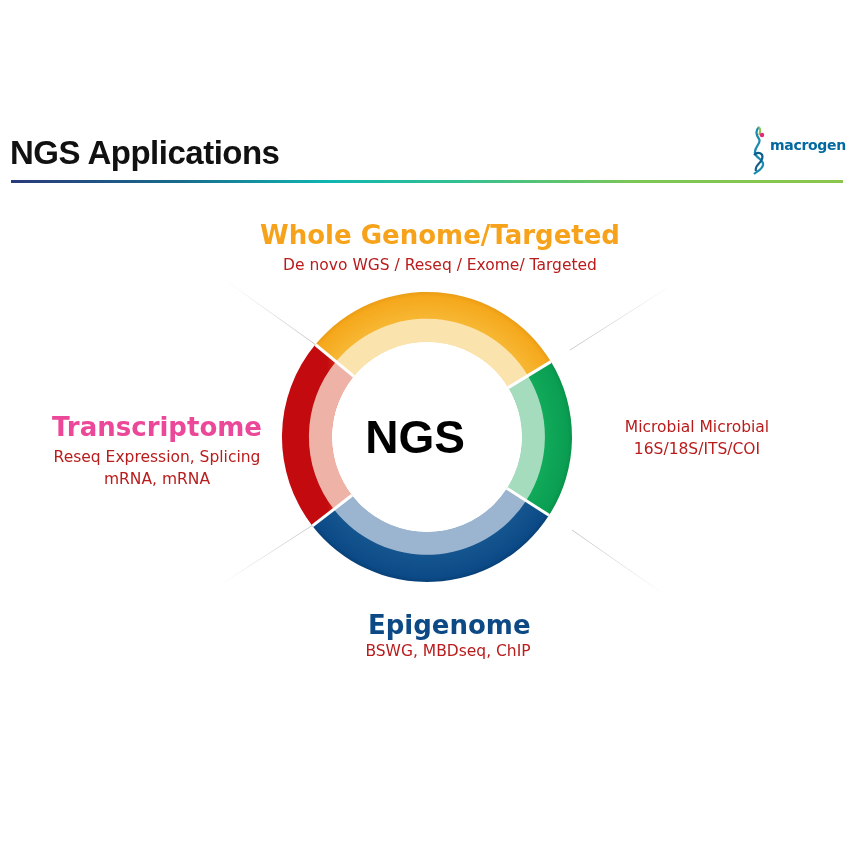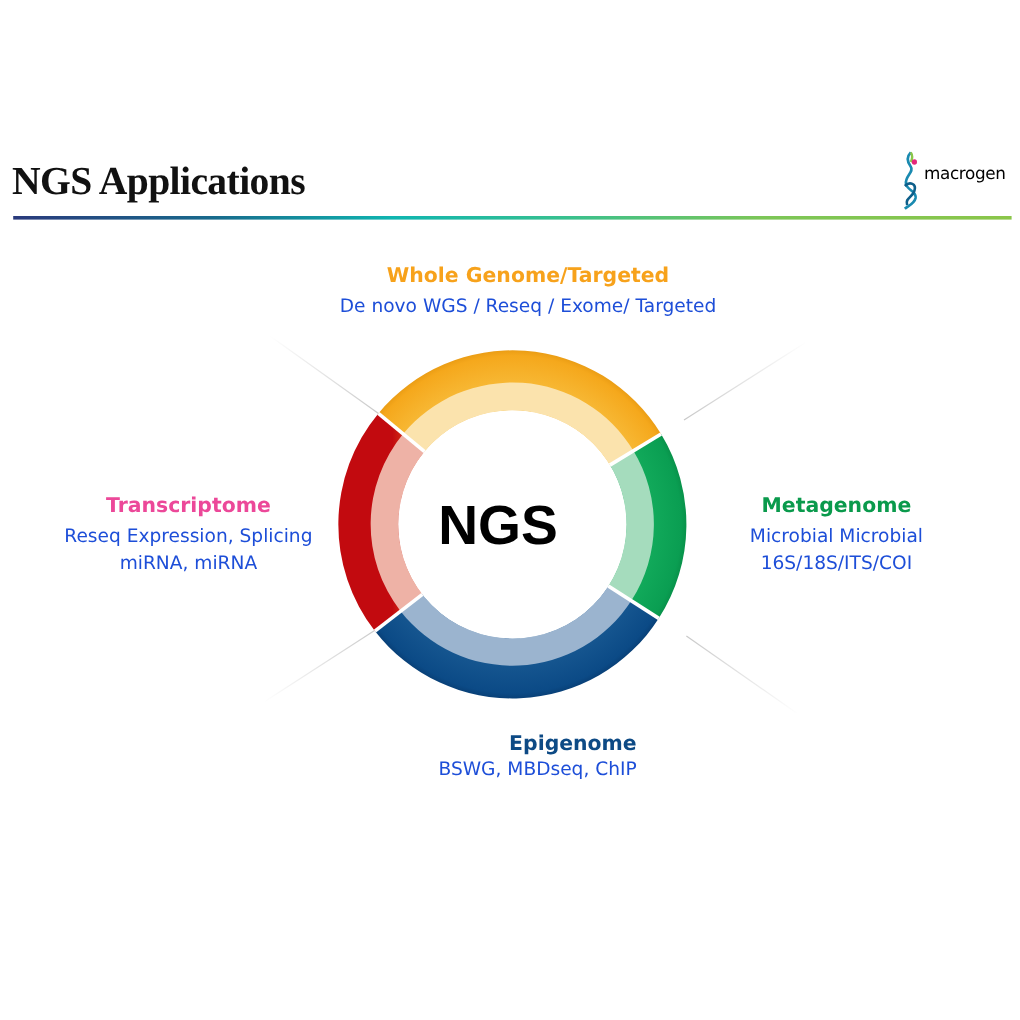--- a/index.html
+++ b/index.html
@@ -1,24 +1,24 @@
 <!DOCTYPE html>
 <html><head>
 <meta charset="utf-8">
 <style>
   html, body { margin:0; padding:0; background:#ffffff; }
   body { width:850px; height:850px; position:relative; overflow:hidden; font-family:"DejaVu Sans", sans-serif; }
-  .title { position:absolute; left:10px; top:134px; font-family:Liberation Serif, serif; font-size:33px; font-weight:bold; color:#111; letter-spacing:-0.5px; }
+  .title { position:absolute; left:10px; top:134px; font-family:Liberation Sans, sans-serif; font-size:33px; font-weight:bold; color:#111; letter-spacing:-0.5px; }
   .title-rule { position:absolute; left:11px; top:180px; width:832px; height:3px;
     background:linear-gradient(90deg,#2a3a7c 0%,#186a8c 20%,#0fb5b0 38%,#37c08f 55%,#7cc657 75%,#8bc64a 100%); }
   .logo { position:absolute; left:750px; top:125px; width:95px; height:50px; }
-  .logo-text { position:absolute; left:20px; top:12px; font-size:14px; font-weight:normal; color:#000000; letter-spacing:-0.3px; }
+  .logo-text { position:absolute; left:20px; top:12px; font-size:14px; font-weight:bold; color:#0369a1; letter-spacing:-0.3px; }
   .label { position:absolute; text-align:center; white-space:nowrap; font-family:"DejaVu Sans", sans-serif; }
-  .heading { font-size:17px; font-weight:bold; }
-  .sub { font-size:15.5px; color:#1d4ed8; line-height:22px; }
+  .heading { font-size:26px; font-weight:bold; }
+  .sub { font-size:15.5px; color:#b91c1c; line-height:22px; }
   #diagram { position:absolute; left:0; top:0; }
   .center-text { position:absolute; left:415px; top:437px; transform:translate(-50%,-50%); font-family:"Liberation Sans", sans-serif; font-weight:bold; font-size:46px; color:#000; }
 </style>
 </head>
 <body>
 
 <div class="title">NGS Applications</div>
 <div class="title-rule"></div>
 
 <div class="logo">
@@ -102,25 +102,24 @@
 <div class="center-text">NGS</div>
 
 <div class="label" style="left:440px; top:220px; transform:translateX(-50%);">
   <div class="heading" style="color:#f7a21b;">Whole Genome/Targeted</div>
   <div class="sub" style="margin-top:4px;">De novo WGS / Reseq / Exome/ Targeted</div>
 </div>
 
 <div class="label" style="left:157px; top:412px; transform:translateX(-50%);">
   <div class="heading" style="color:#ec4899;">Transcriptome</div>
   <div class="sub" style="margin-top:4px;">Reseq Expression, Splicing</div>
-  <div class="sub">miRNA, miRNA</div>
+  <div class="sub">mRNA, mRNA</div>
 </div>
 
 <div class="label" style="left:697px; top:412px; transform:translateX(-50%);">
-  <div class="heading" style="color:#0a9a4c;">Metagenome</div>
   <div class="sub" style="margin-top:4px;">Microbial Microbial</div>
   <div class="sub">16S/18S/ITS/COI</div>
 </div>
 
 <div class="label" style="left:448px; top:610px; transform:translateX(-50%);">
   <div class="heading" style="color:#0d4a85;text-align:right;">Epigenome</div>
   <div class="sub">BSWG, MBDseq, ChIP</div>
 </div>
 
 </body></html>

